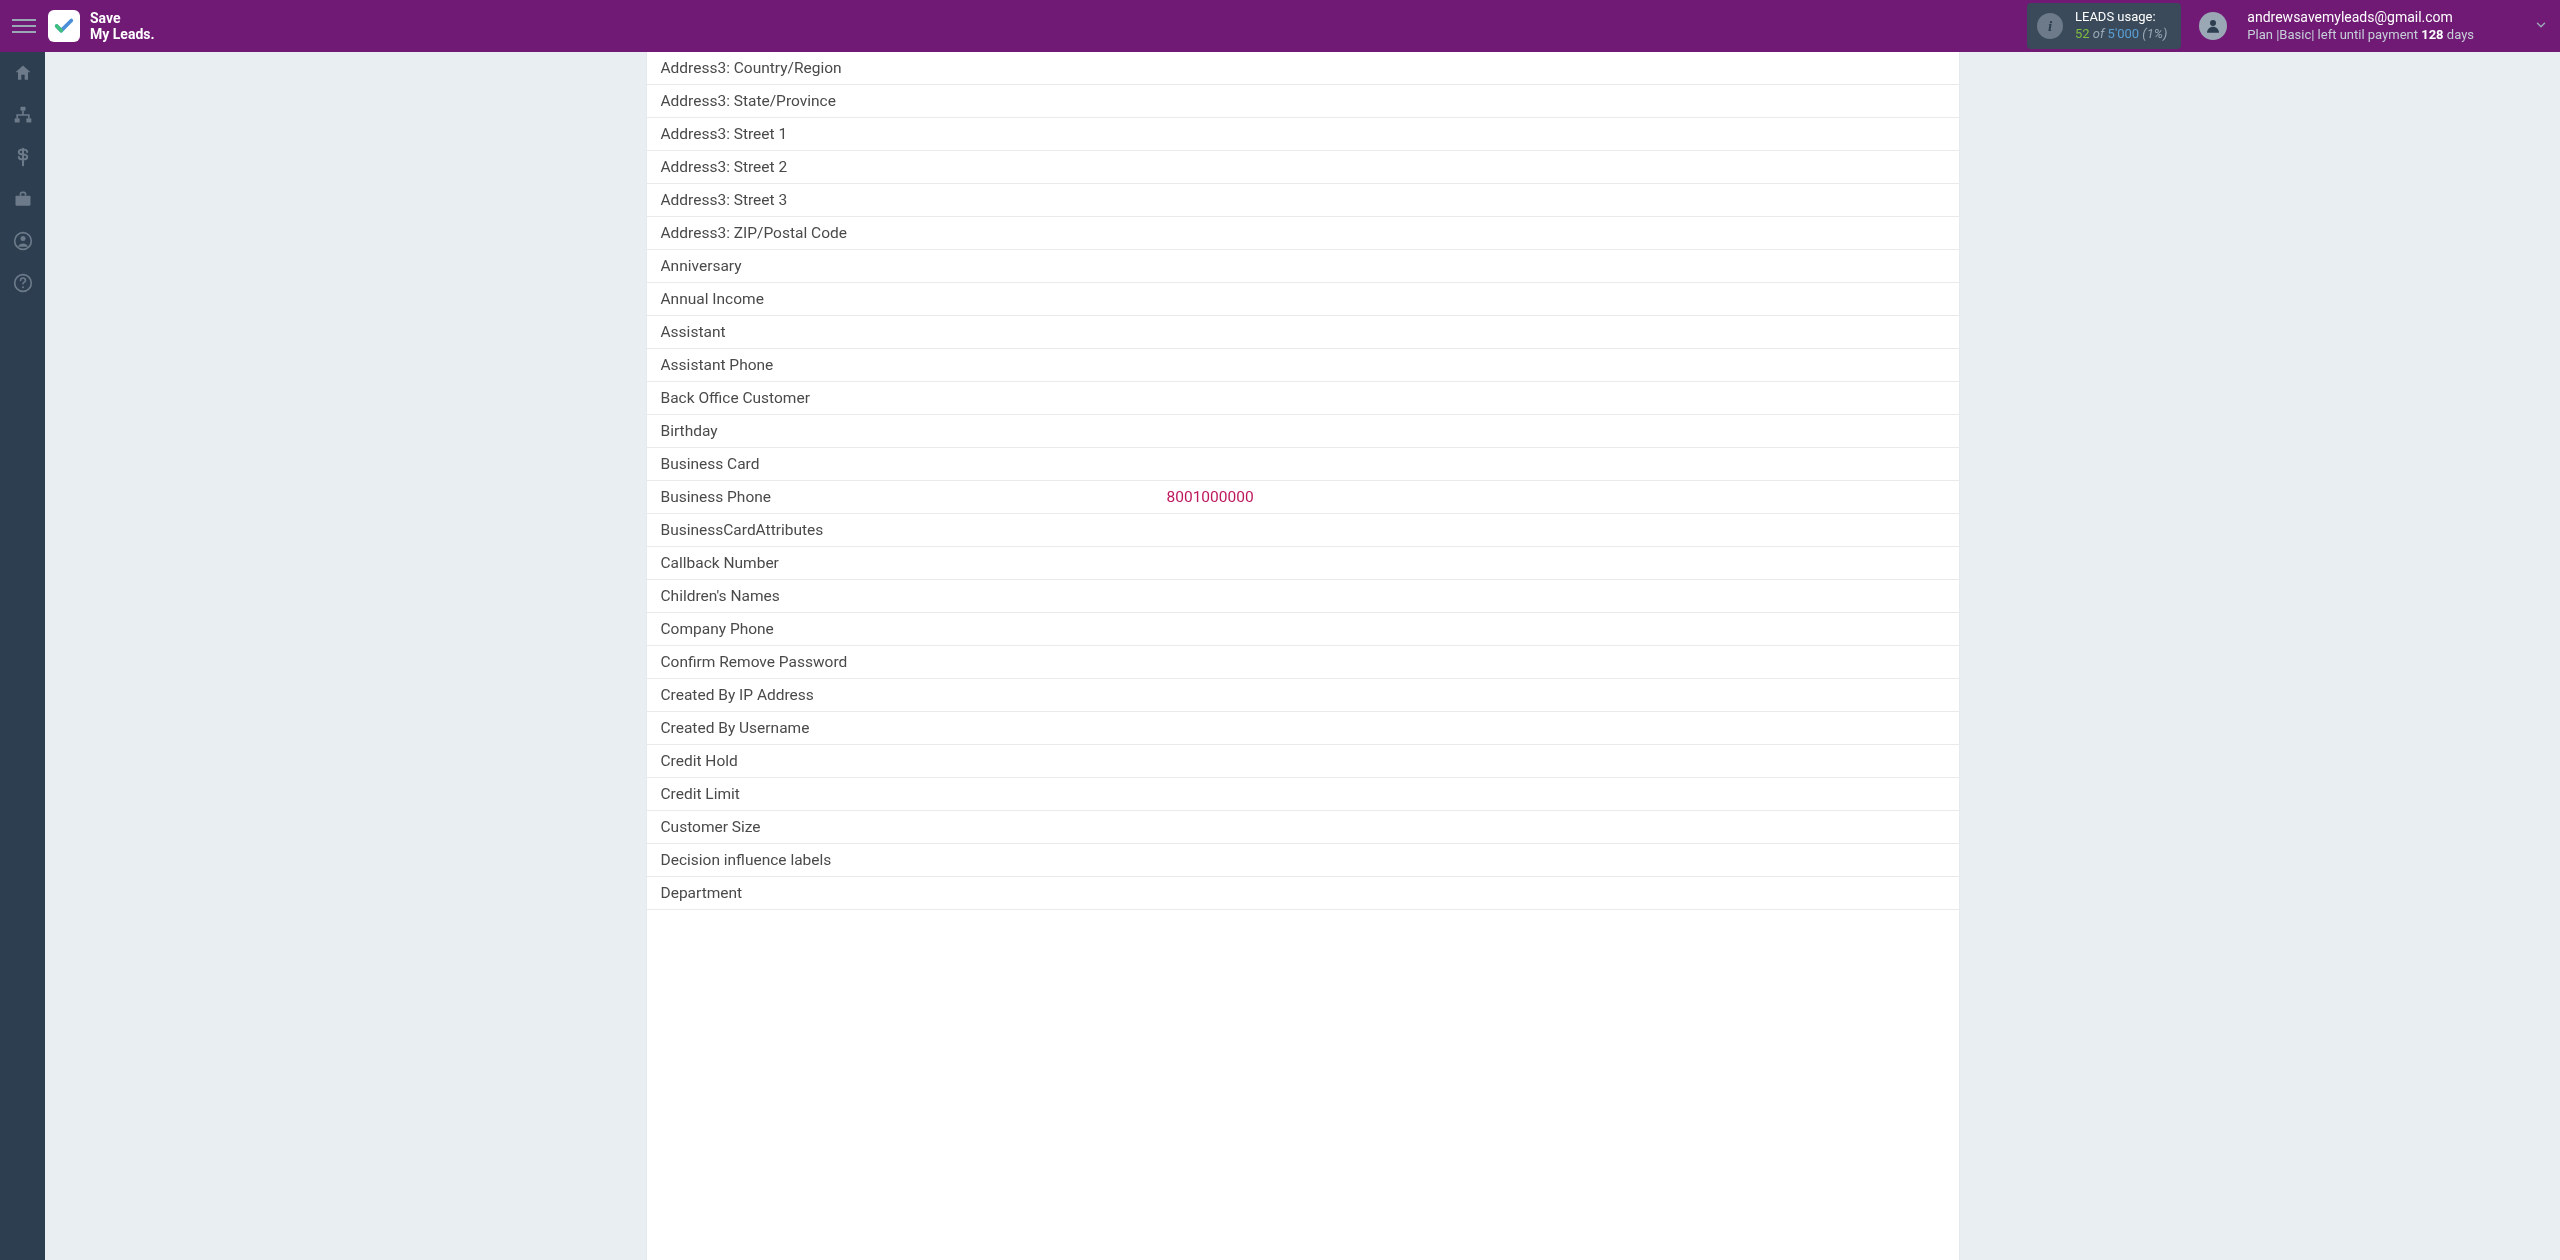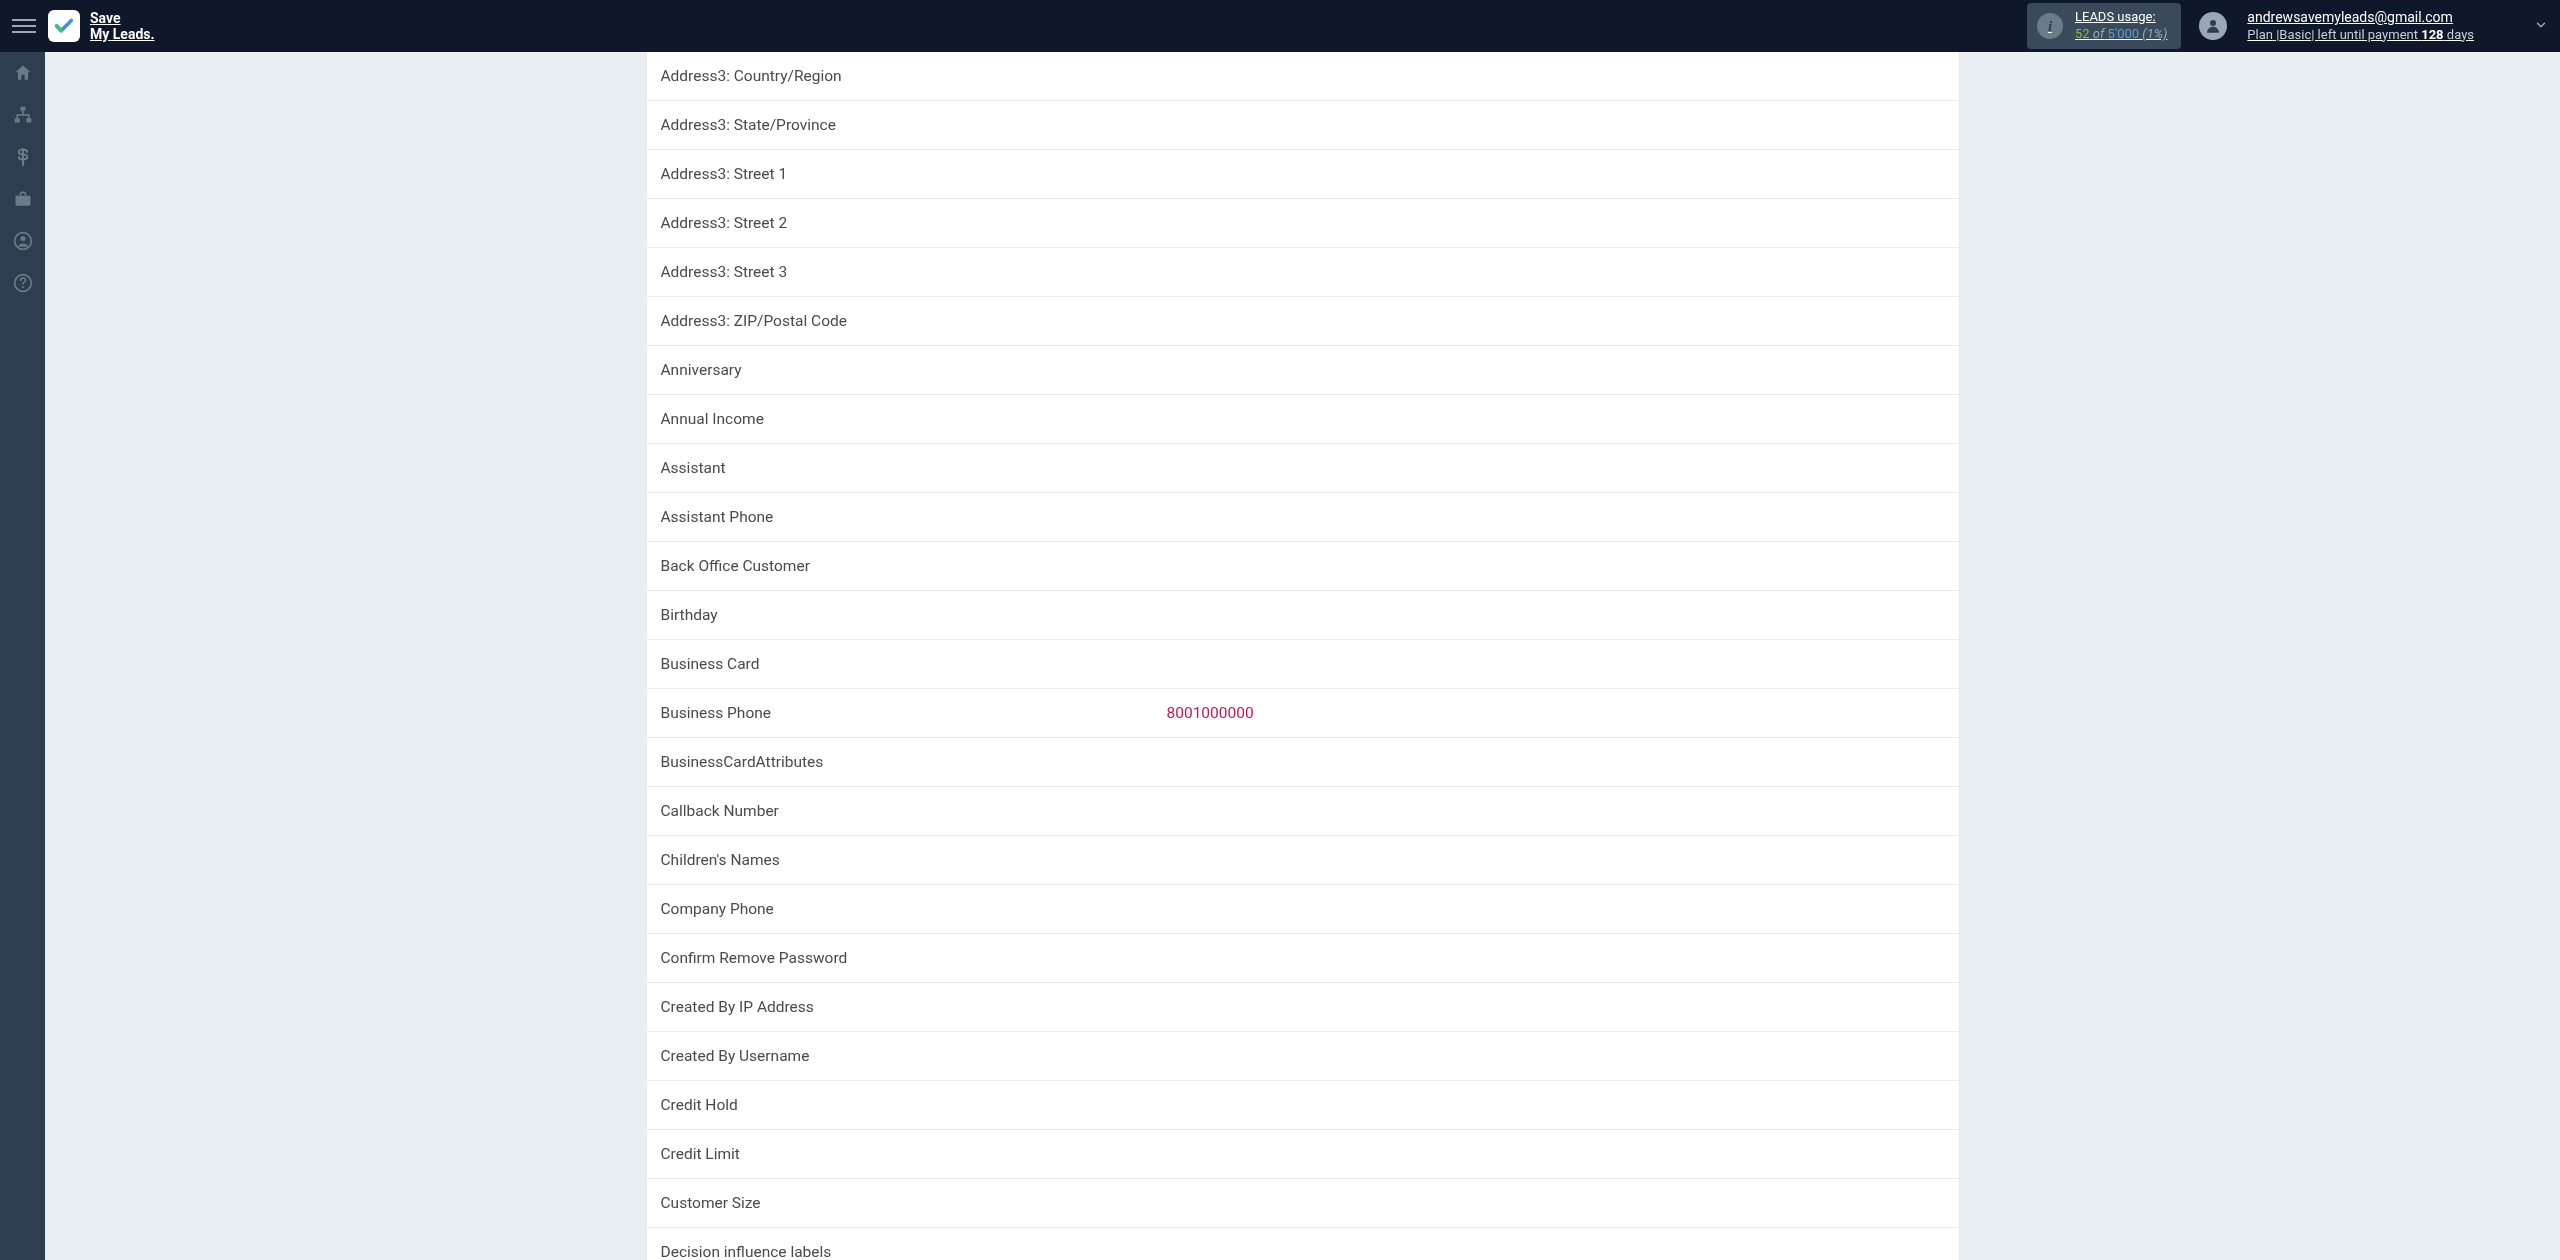--- a/index.html
+++ b/index.html
@@ -3,27 +3,26 @@
   <meta charset="utf-8">
   <style>
     * { margin: 0; padding: 0; box-sizing: border-box; }
     body {
       font-family: -apple-system, BlinkMacSystemFont, "Segoe UI", Roboto, "Helvetica Neue", Arial, sans-serif;
       background: #e8eef2;
       overflow: hidden;
     }
     .header {
       height: 52px;
-      background: #0f172a;
+      background: #701a75;
       display: flex;
       align-items: center;
       padding: 0 12px;
       color: #fff;
       position: relative;
-      text-decoration: underline;
     }
     .menu-toggle {
       width: 24px;
       height: 24px;
       display: flex;
       flex-direction: column;
       justify-content: center;
       gap: 4px;
       cursor: pointer;
       margin-right: 12px;
@@ -136,21 +135,21 @@
       max-width: 100%;
       background: #fff;
       min-height: 100%;
       box-shadow: 0 0 0 1px rgba(0,0,0,0.02);
     }
     .field-row {
       display: flex;
       min-height: 27px;
       border-bottom: 1px solid #e8eaec;
       align-items: center;
-      padding: 15px 14px;
+      padding: 7px 14px;
       font-size: 15.5px;
       color: #4a4a4a;
     }
     .field-label {
       width: 506px;
       flex-shrink: 0;
     }
     .field-value {
       flex: 1;
       color: #be185d;

